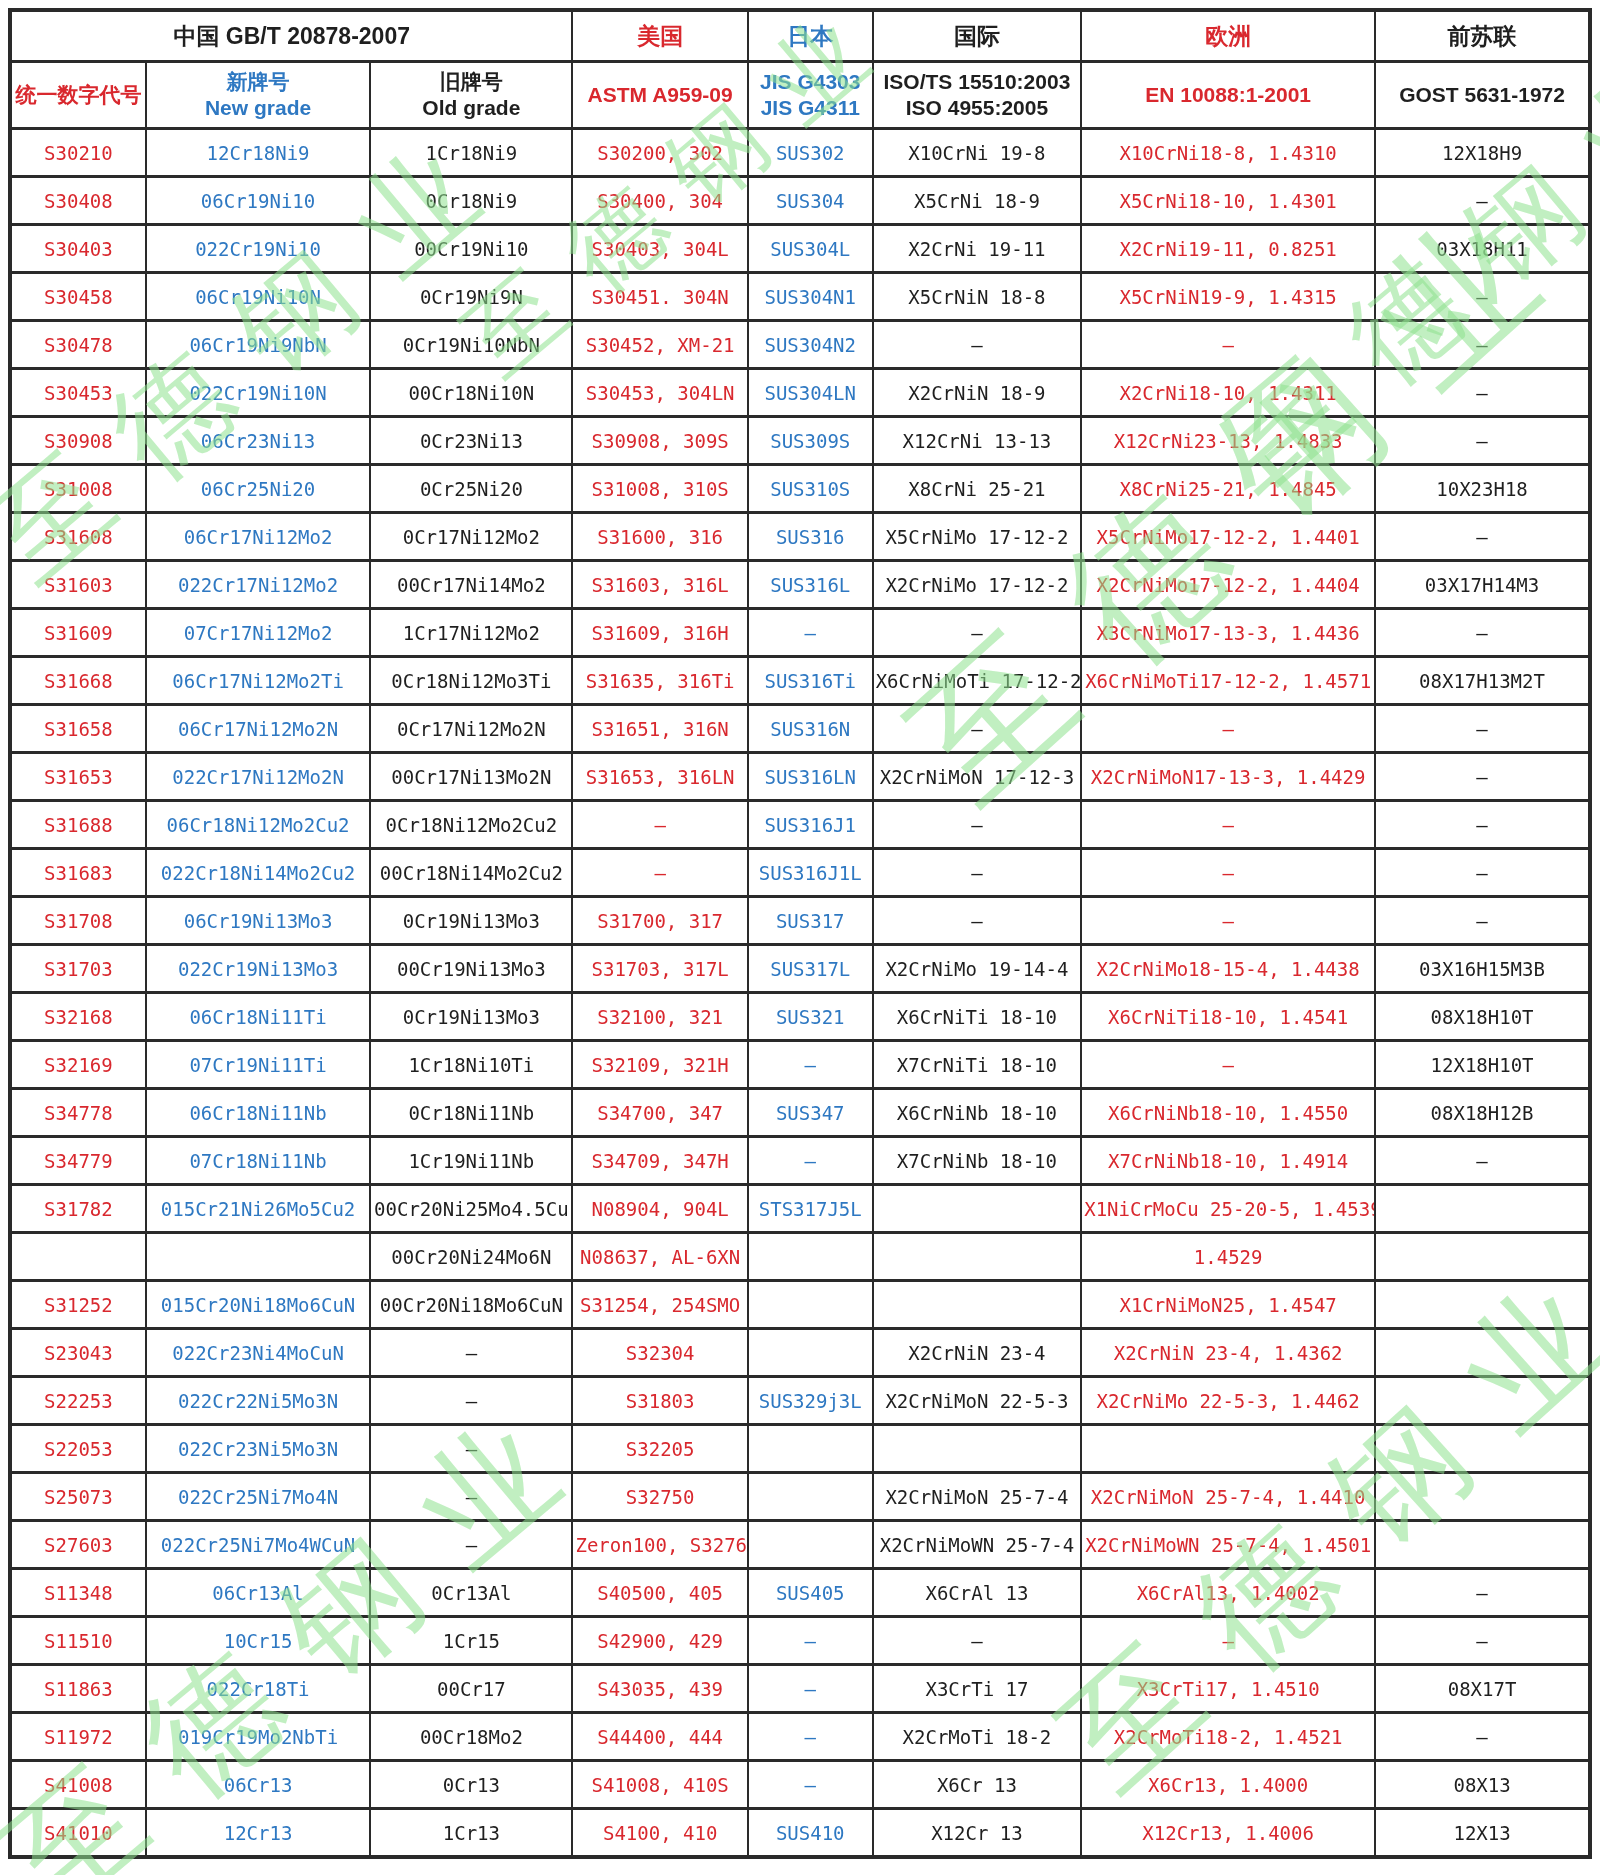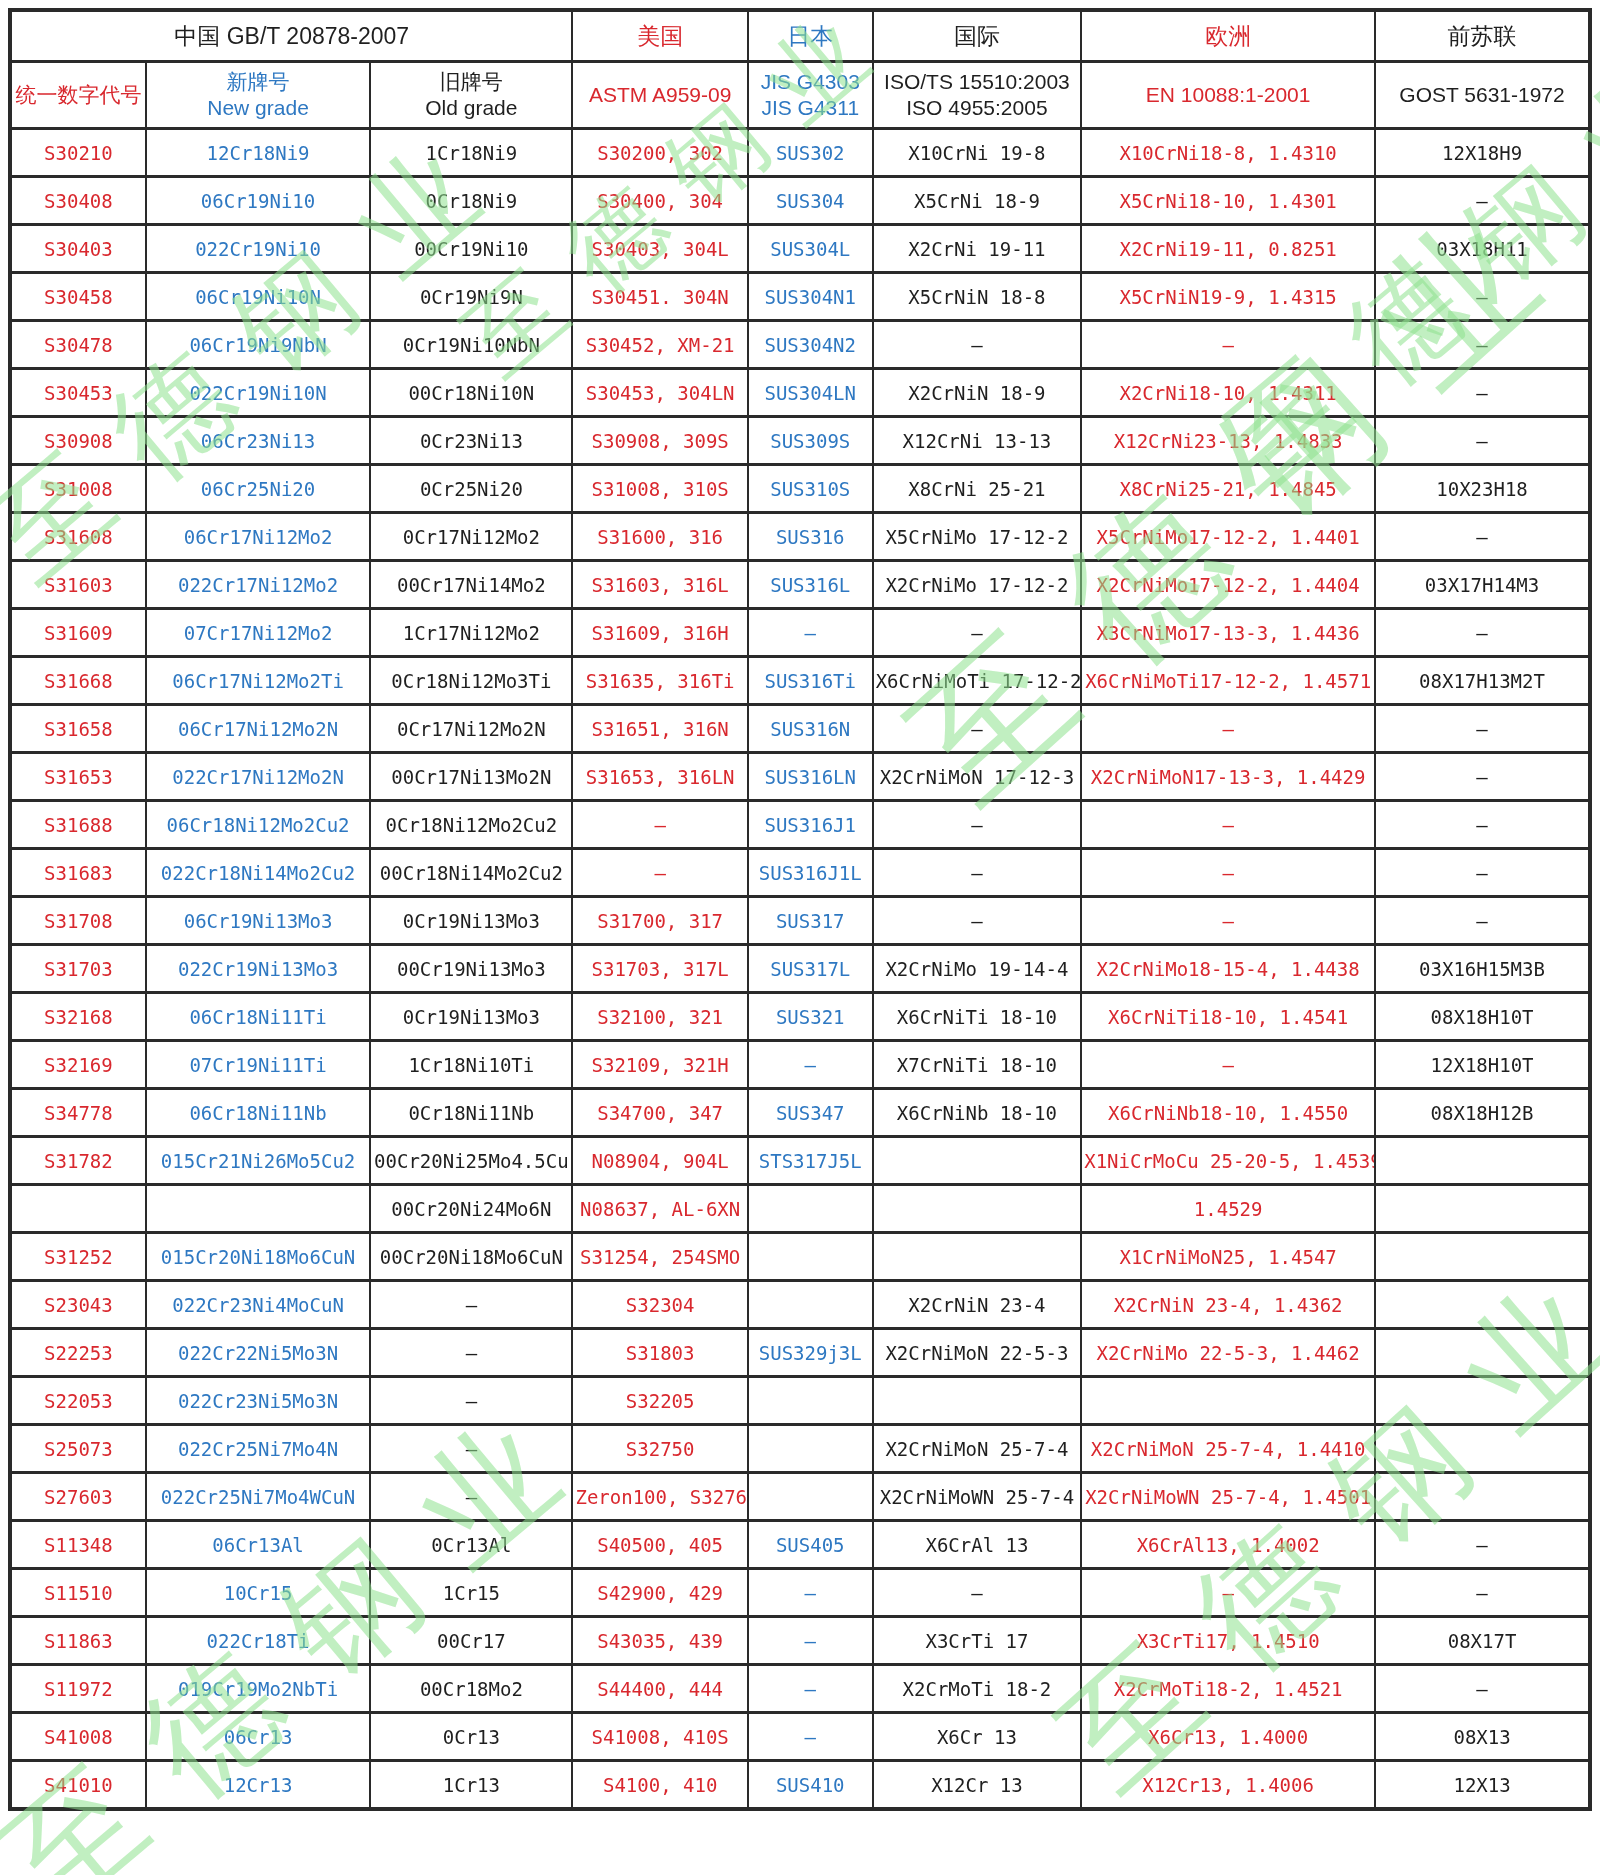--- a/index.html
+++ b/index.html
@@ -7,21 +7,21 @@
     --border:#2a2a2a; --wm:#8fe28f;
   }
   html,body{margin:0;padding:0;background:#ffffff;}
   body{width:1600px;height:1875px;overflow:hidden;position:relative;
        font-family:"Liberation Sans",sans-serif;}
   table{border-collapse:collapse;table-layout:fixed;
         width:1584px;margin:8px;border:4px solid var(--border);
         background:#fff;}
   th,td{border:2px solid var(--border);border-top-width:3px;border-bottom-width:3px;
         text-align:center;vertical-align:middle;padding:0 2px;overflow:hidden;}
-  thead th{font-weight:normal;white-space:pre-line;line-height:1.25;}
+  thead th{font-weight:bold;white-space:pre-line;line-height:1.25;}
   tr.h1 th{height:48px;font-size:23px;}
   tr.h2 th{height:64px;font-size:21px;}
   tbody td{height:45px;font-size:19px;white-space:nowrap;
            font-family:"DejaVu Sans Mono","Liberation Mono",monospace;}
   .c-red{color:var(--red);} .c-blue{color:var(--blue);} .c-black{color:var(--black);}
   .wm{position:absolute;z-index:6;pointer-events:none;color:var(--wm);
       opacity:.55;letter-spacing:.38em;white-space:nowrap;line-height:1;
       transform-origin:center center;font-family:"Liberation Sans",sans-serif;}
 </style>
 </head>
@@ -267,20 +267,30 @@
         <td class="c-red">S34778</td>
         <td class="c-blue">06Cr18Ni11Nb</td>
         <td class="c-black">0Cr18Ni11Nb</td>
         <td class="c-red">S34700, 347</td>
         <td class="c-blue">SUS347</td>
         <td class="c-black">X6CrNiNb 18-10</td>
         <td class="c-red">X6CrNiNb18-10, 1.4550</td>
         <td class="c-black">08X18H12B</td>
       </tr>
       <tr>
+        <td class="c-red">S34779</td>
+        <td class="c-blue">07Cr18Ni11Nb</td>
+        <td class="c-black">1Cr19Ni11Nb</td>
+        <td class="c-red">S34709, 347H</td>
+        <td class="c-blue">—</td>
+        <td class="c-black">X7CrNiNb 18-10</td>
+        <td class="c-red">X7CrNiNb18-10, 1.4914</td>
+        <td class="c-black">—</td>
+      </tr>
+      <tr>
         <td class="c-red">S31782</td>
         <td class="c-blue">015Cr21Ni26Mo5Cu2</td>
         <td class="c-black">00Cr20Ni25Mo4.5Cu</td>
         <td class="c-red">N08904, 904L</td>
         <td class="c-blue">STS317J5L</td>
         <td class="c-black"></td>
         <td class="c-red">X1NiCrMoCu 25-20-5, 1.4539</td>
         <td class="c-black"></td>
       </tr>
       <tr>

